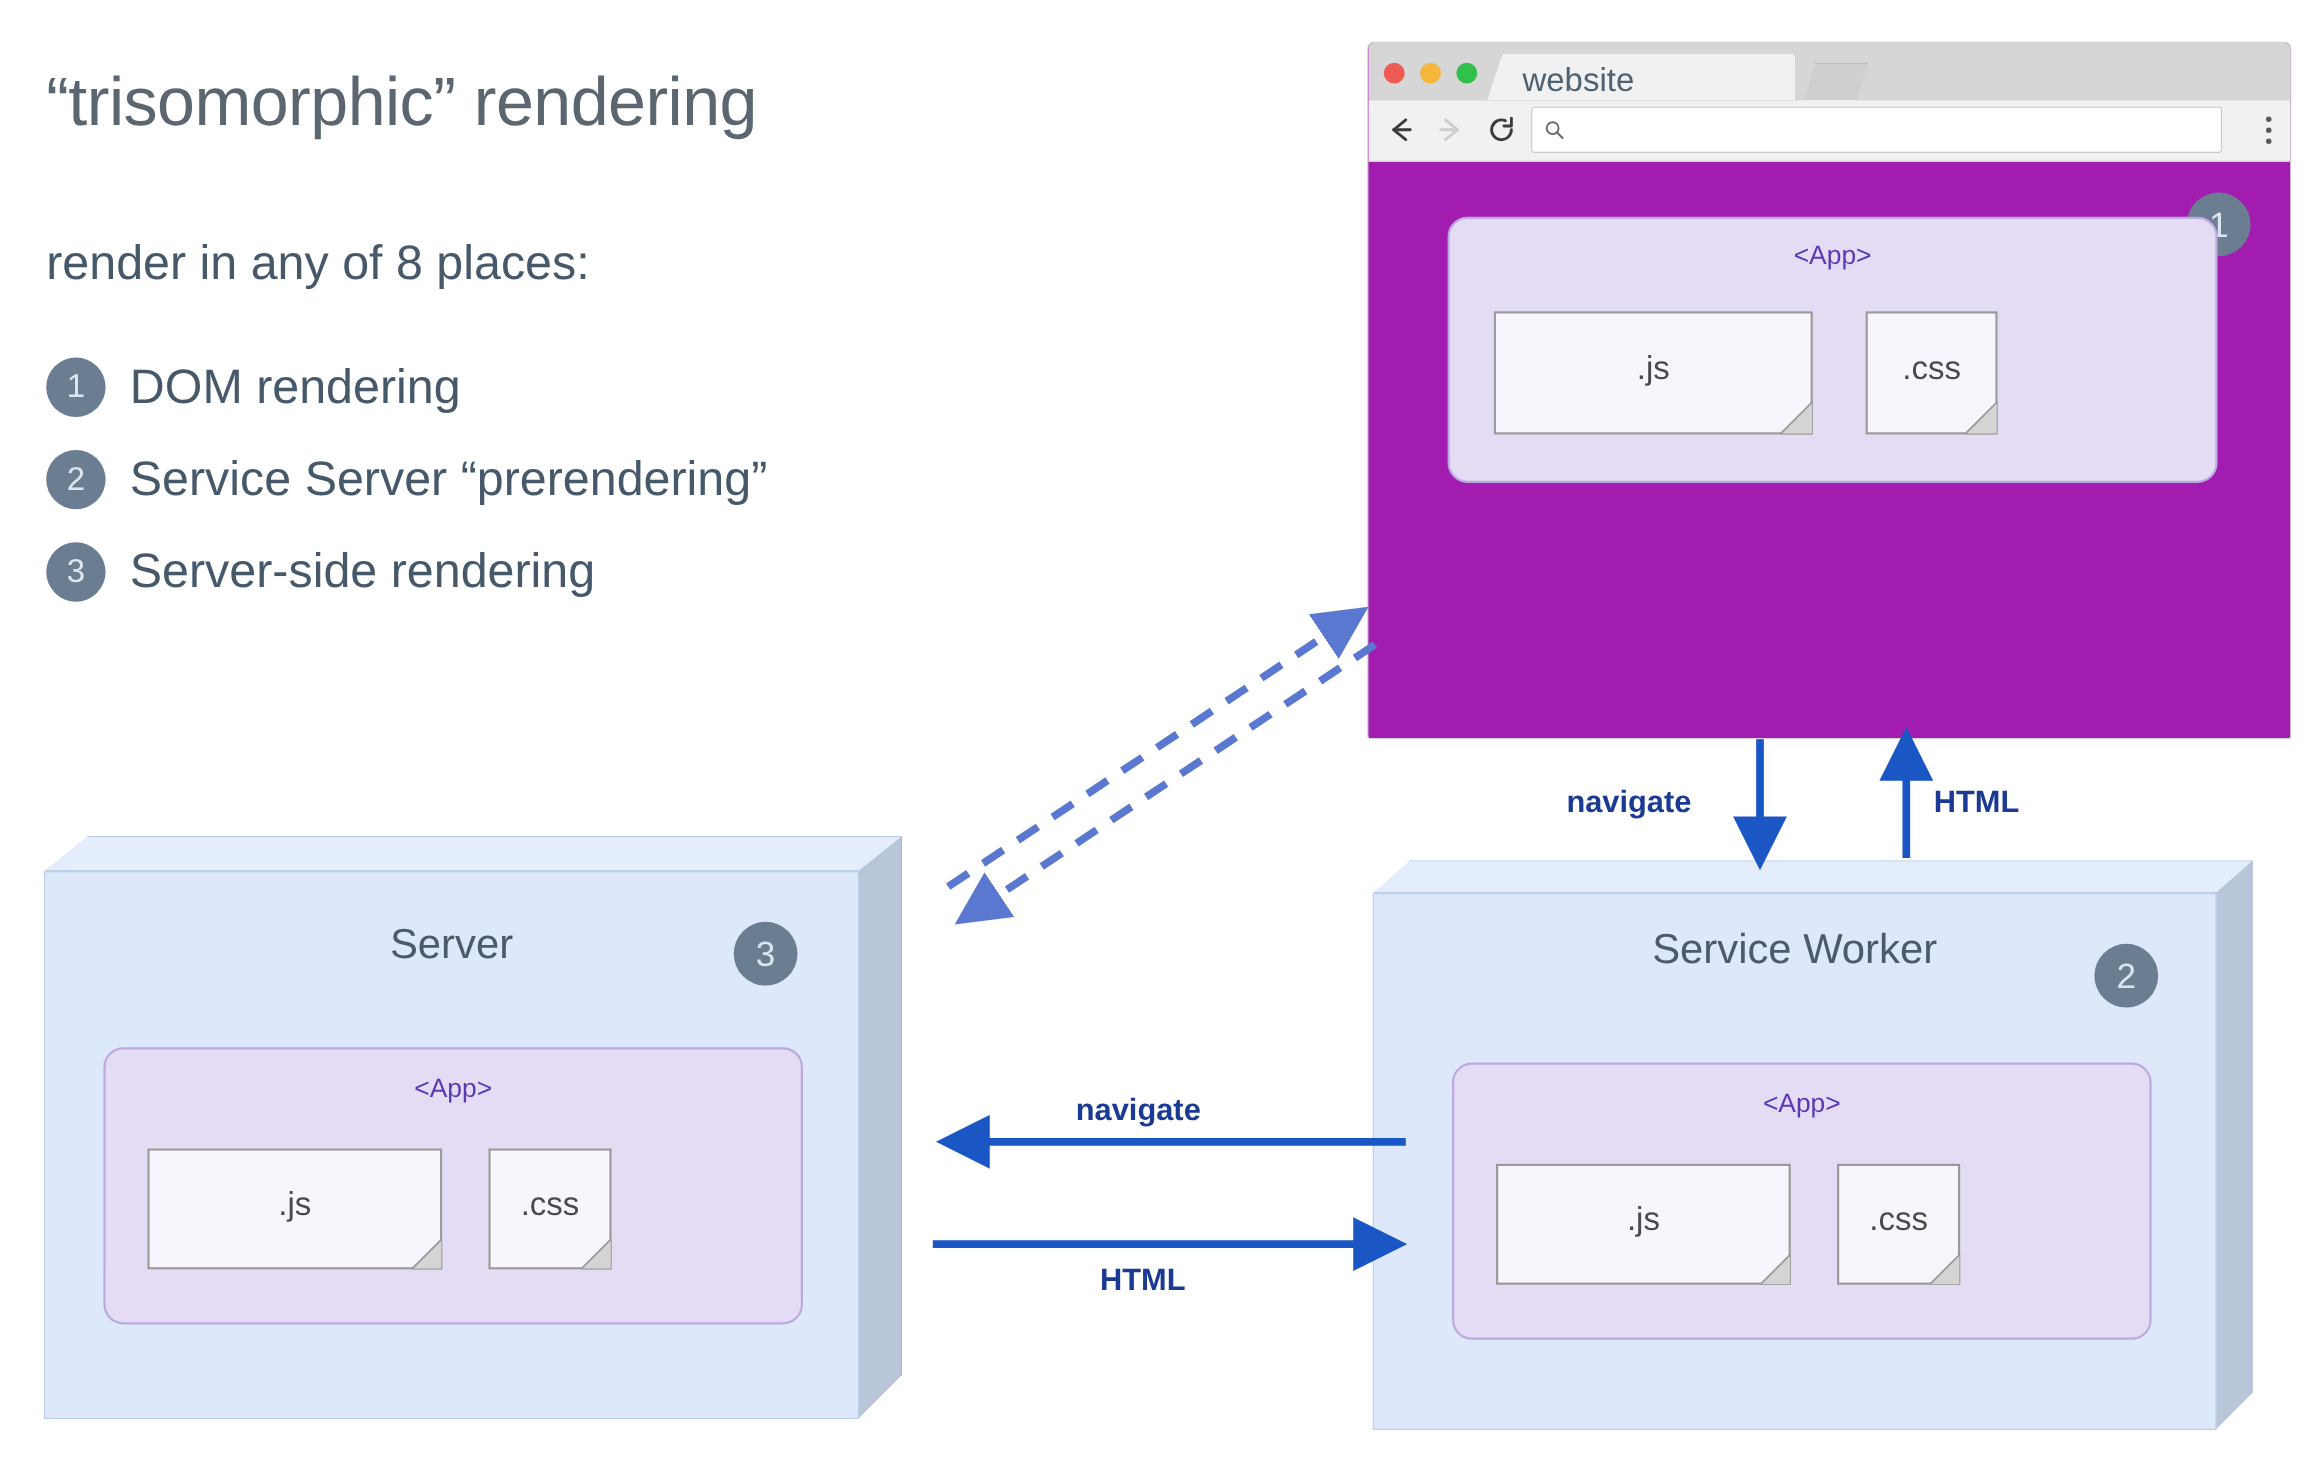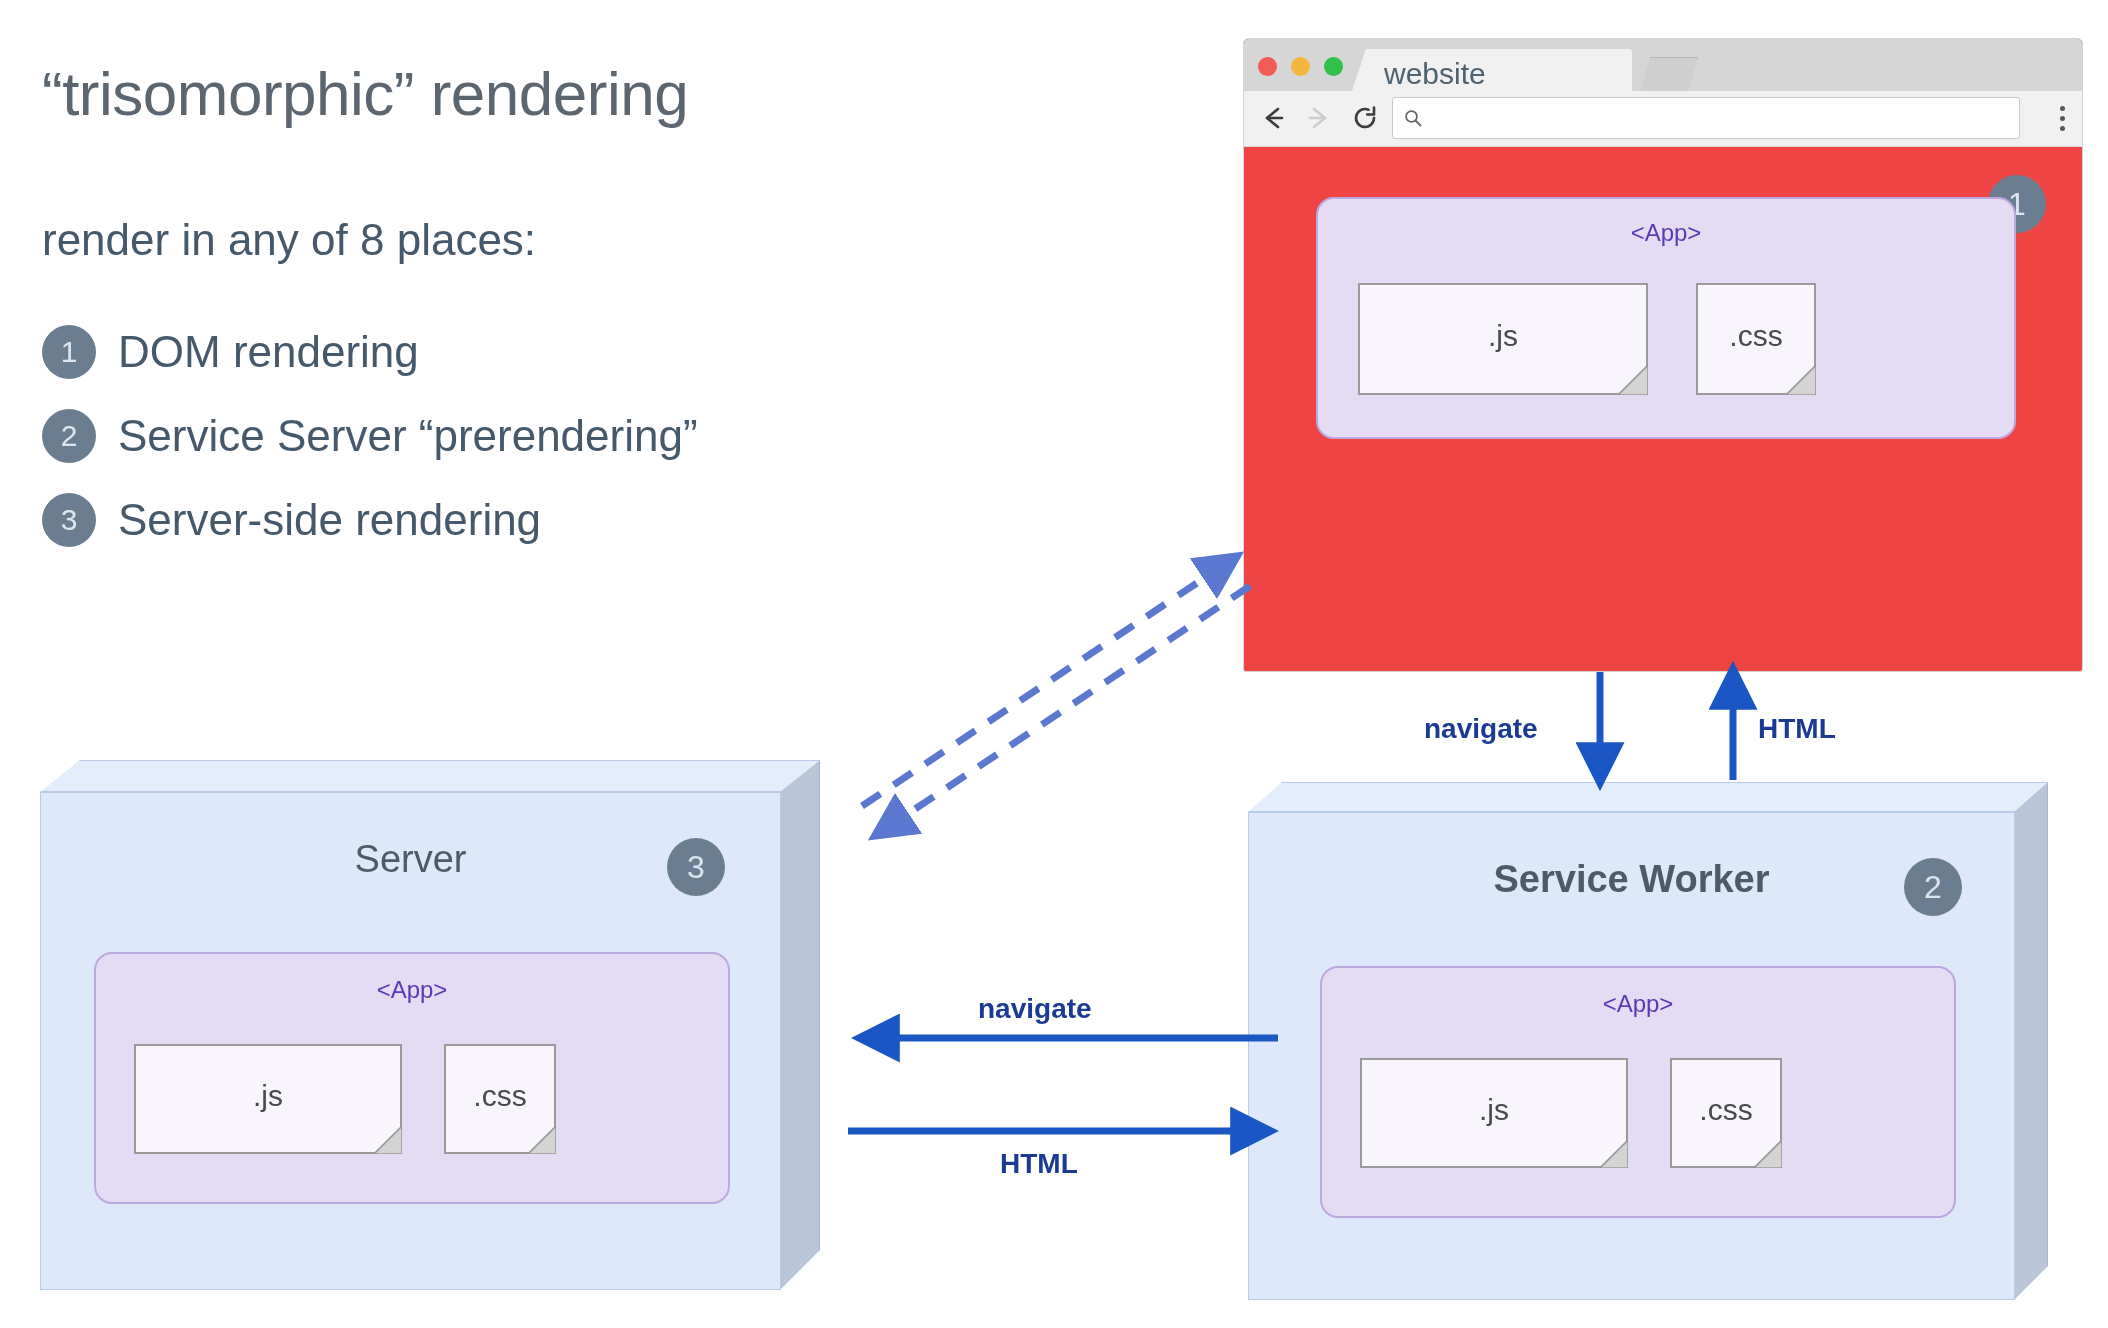--- a/index.html
+++ b/index.html
@@ -35,21 +35,21 @@
     flex:0 0 auto;margin-right:22px;
     font-weight:400;
   }
   .bullet-label{
     font-size:44px;color:#46596b;white-space:nowrap;
   }
 
   
   #browser{
     position:absolute;left:1243px;top:38px;width:840px;height:634px;
-    background:#ef4444;
+    background:#a21caf;
     border:1px solid #d3d3d3;
     border-radius:6px 6px 3px 3px;
     box-sizing:border-box;
     overflow:hidden;
     padding-left:17px;
   }
   #browser-tabstrip{
     position:absolute;left:0;top:0;width:100%;height:52px;
     background:#d6d6d6;
   }
@@ -282,21 +282,21 @@
       </div>
     </div>
   </div>
 
   <div class="box3d" style="left:1248px;top:782px;width:840px;height:518px;">
     <div class="top" style="left:0;top:0;width:800px;height:30px;
                 clip-path:polygon(0 30px, 34px 0, 800px 0, 766px 30px);"></div>
     <div class="side" style="left:766px;top:0;width:34px;height:518px;
                 clip-path:polygon(34px 0, 34px 484px, 0 518px, 0 30px);"></div>
     <div class="face" style="left:0;top:30px;width:767px;height:488px;"></div>
-    <div class="box-title" style="left:0;top:76px;width:767px;font-weight:bold;">Service Worker</div>
+    <div class="box-title" style="left:0;top:60px;width:767px;">Service Worker</div>
     <div class="box-badge" style="left:656px;top:76px;">2</div>
 
     <div class="app-box" style="left:72px;top:184px;width:636px;height:252px;">
       <div class="app-label" style="top:22px;">&lt;App&gt;</div>
       <div class="doc" style="left:38px;top:90px;width:268px;height:110px;">
         <div class="doc-label">.js</div>
         <svg style="position:absolute;right:-2px;bottom:-2px;" width="28" height="28" viewBox="0 0 28 28">
           <polygon points="28,0 28,28 0,28" fill="#d4d4d4" stroke="#9a9a9a" stroke-width="1.6"></polygon>
         </svg>
       </div>

